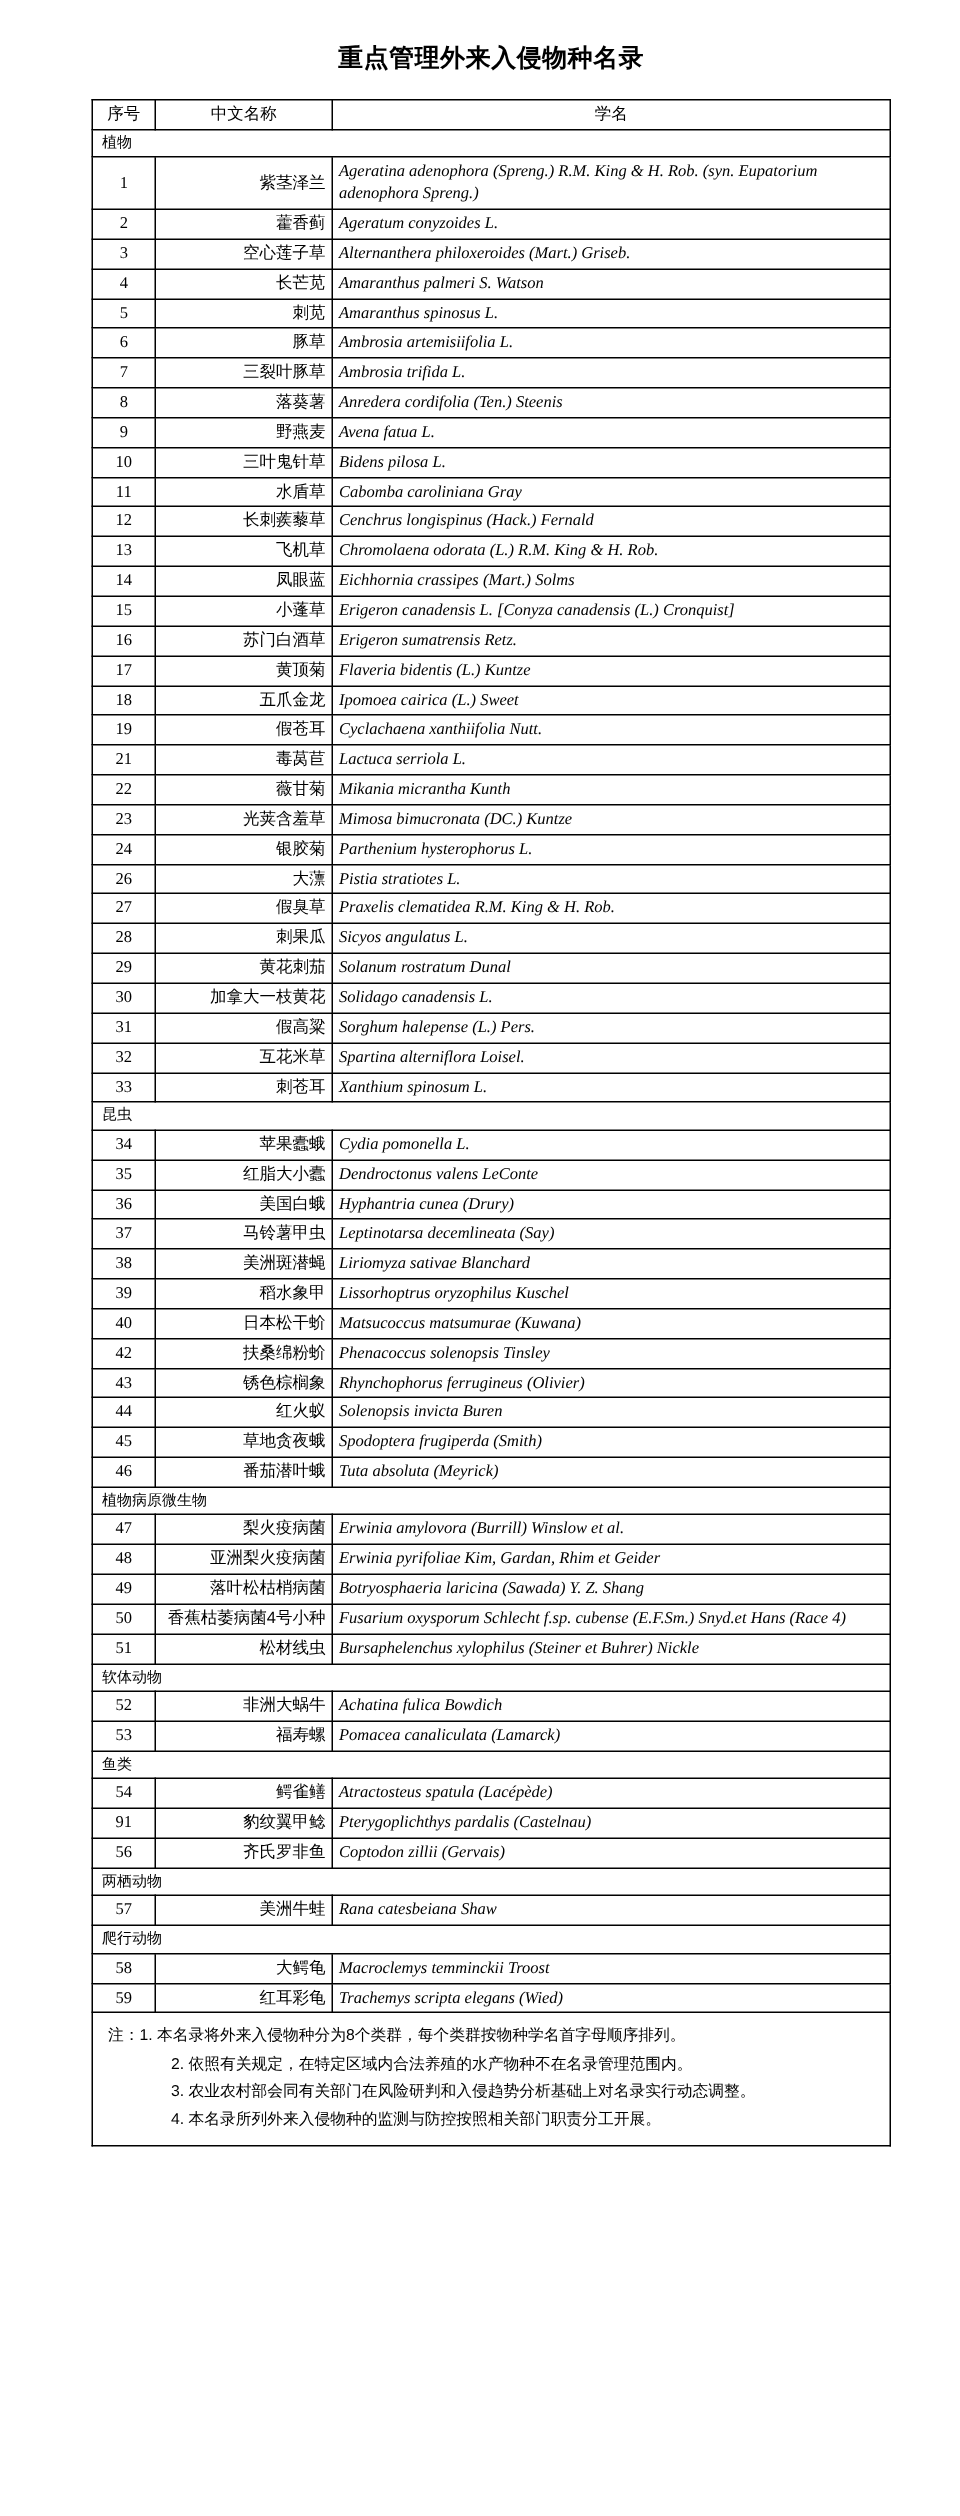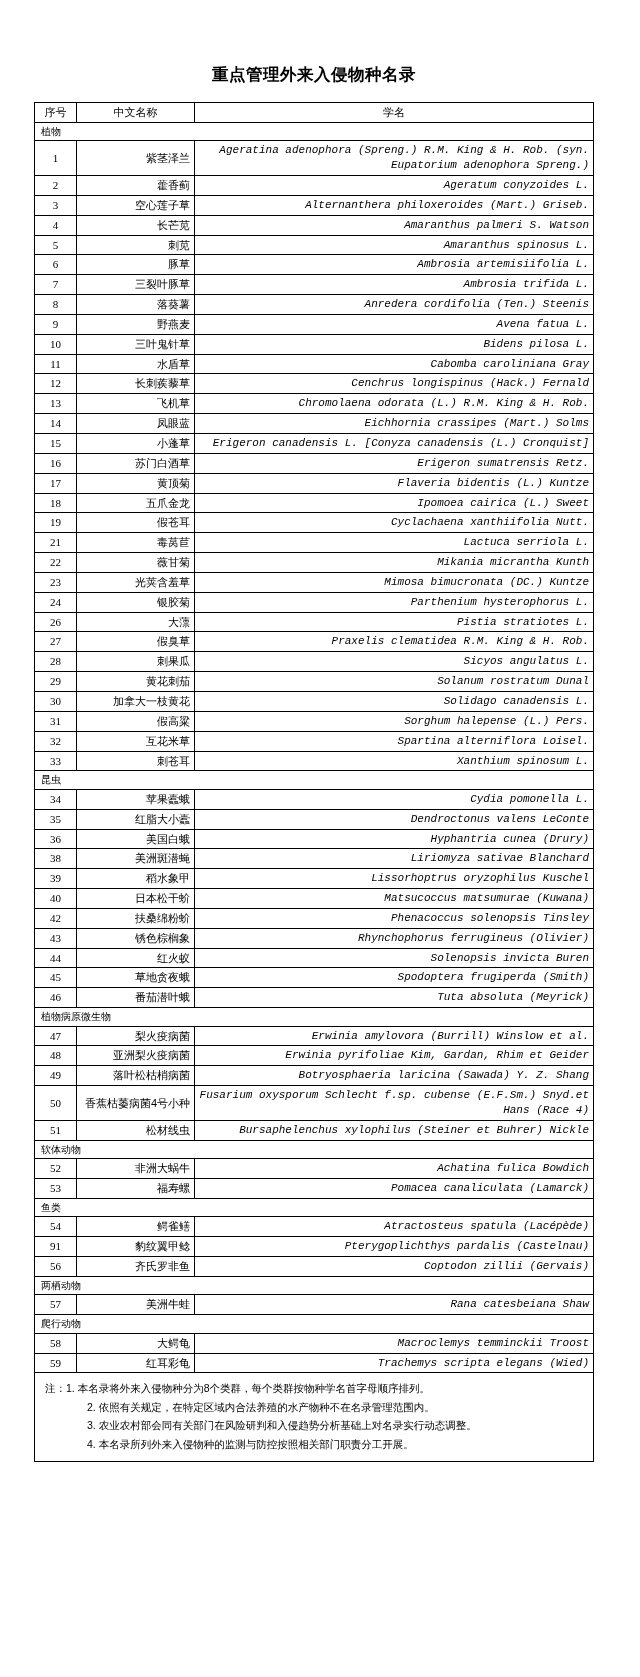--- a/index.html
+++ b/index.html
@@ -2,21 +2,21 @@
 <html><head>
 <meta charset="utf-8">
 <style>
   html,body{margin:0;padding:0;background:#ffffff;}
   body{
     width:640px;
     font-family:"Liberation Serif", serif;
     color:#000;
     -webkit-font-smoothing:antialiased;
   }
-  .page{width:640px;box-sizing:border-box;padding:18px 46px 14px 34px;margin-top:36px;}
+  .page{width:640px;box-sizing:border-box;padding:18px 46px 14px 61px;}
   .doc-title{
     text-align:center;
     font-family:"Liberation Sans", sans-serif;
     font-weight:bold;
     font-size:16.5px;
     letter-spacing:0.5px;
     margin:10px 0 16px 0;
   }
   table.main{
     width:100%;
@@ -44,23 +44,23 @@
     text-align:center;
     font-family:"Liberation Serif", serif;
     font-size:11px;
   }
   td.cn{
     text-align:right;
     font-family:Liberation Sans, sans-serif;
     font-size:11.5px;
   }
   td.sci{
-    text-align:right;
+    text-align:left;
     font-style:italic;
-    font-family:Liberation Mono, monospace;
+    font-family:Liberation Serif, serif;
     font-size:11px;
     padding-left:6px;
   }
   tr.group td{
     text-align:left;
     font-family:Liberation Serif, serif;
     font-size:10px;
     padding:2px 6px;
   }
   .notes{
@@ -267,20 +267,25 @@
           <td class="no">35</td>
           <td class="cn">红脂大小蠹</td>
           <td class="sci">Dendroctonus valens LeConte</td>
         </tr>
         <tr>
           <td class="no">36</td>
           <td class="cn">美国白蛾</td>
           <td class="sci">Hyphantria cunea (Drury)</td>
         </tr>
         <tr>
+          <td class="no">37</td>
+          <td class="cn">马铃薯甲虫</td>
+          <td class="sci">Leptinotarsa decemlineata (Say)</td>
+        </tr>
+        <tr>
           <td class="no">38</td>
           <td class="cn">美洲斑潜蝇</td>
           <td class="sci">Liriomyza sativae Blanchard</td>
         </tr>
         <tr>
           <td class="no">39</td>
           <td class="cn">稻水象甲</td>
           <td class="sci">Lissorhoptrus oryzophilus Kuschel</td>
         </tr>
         <tr>

